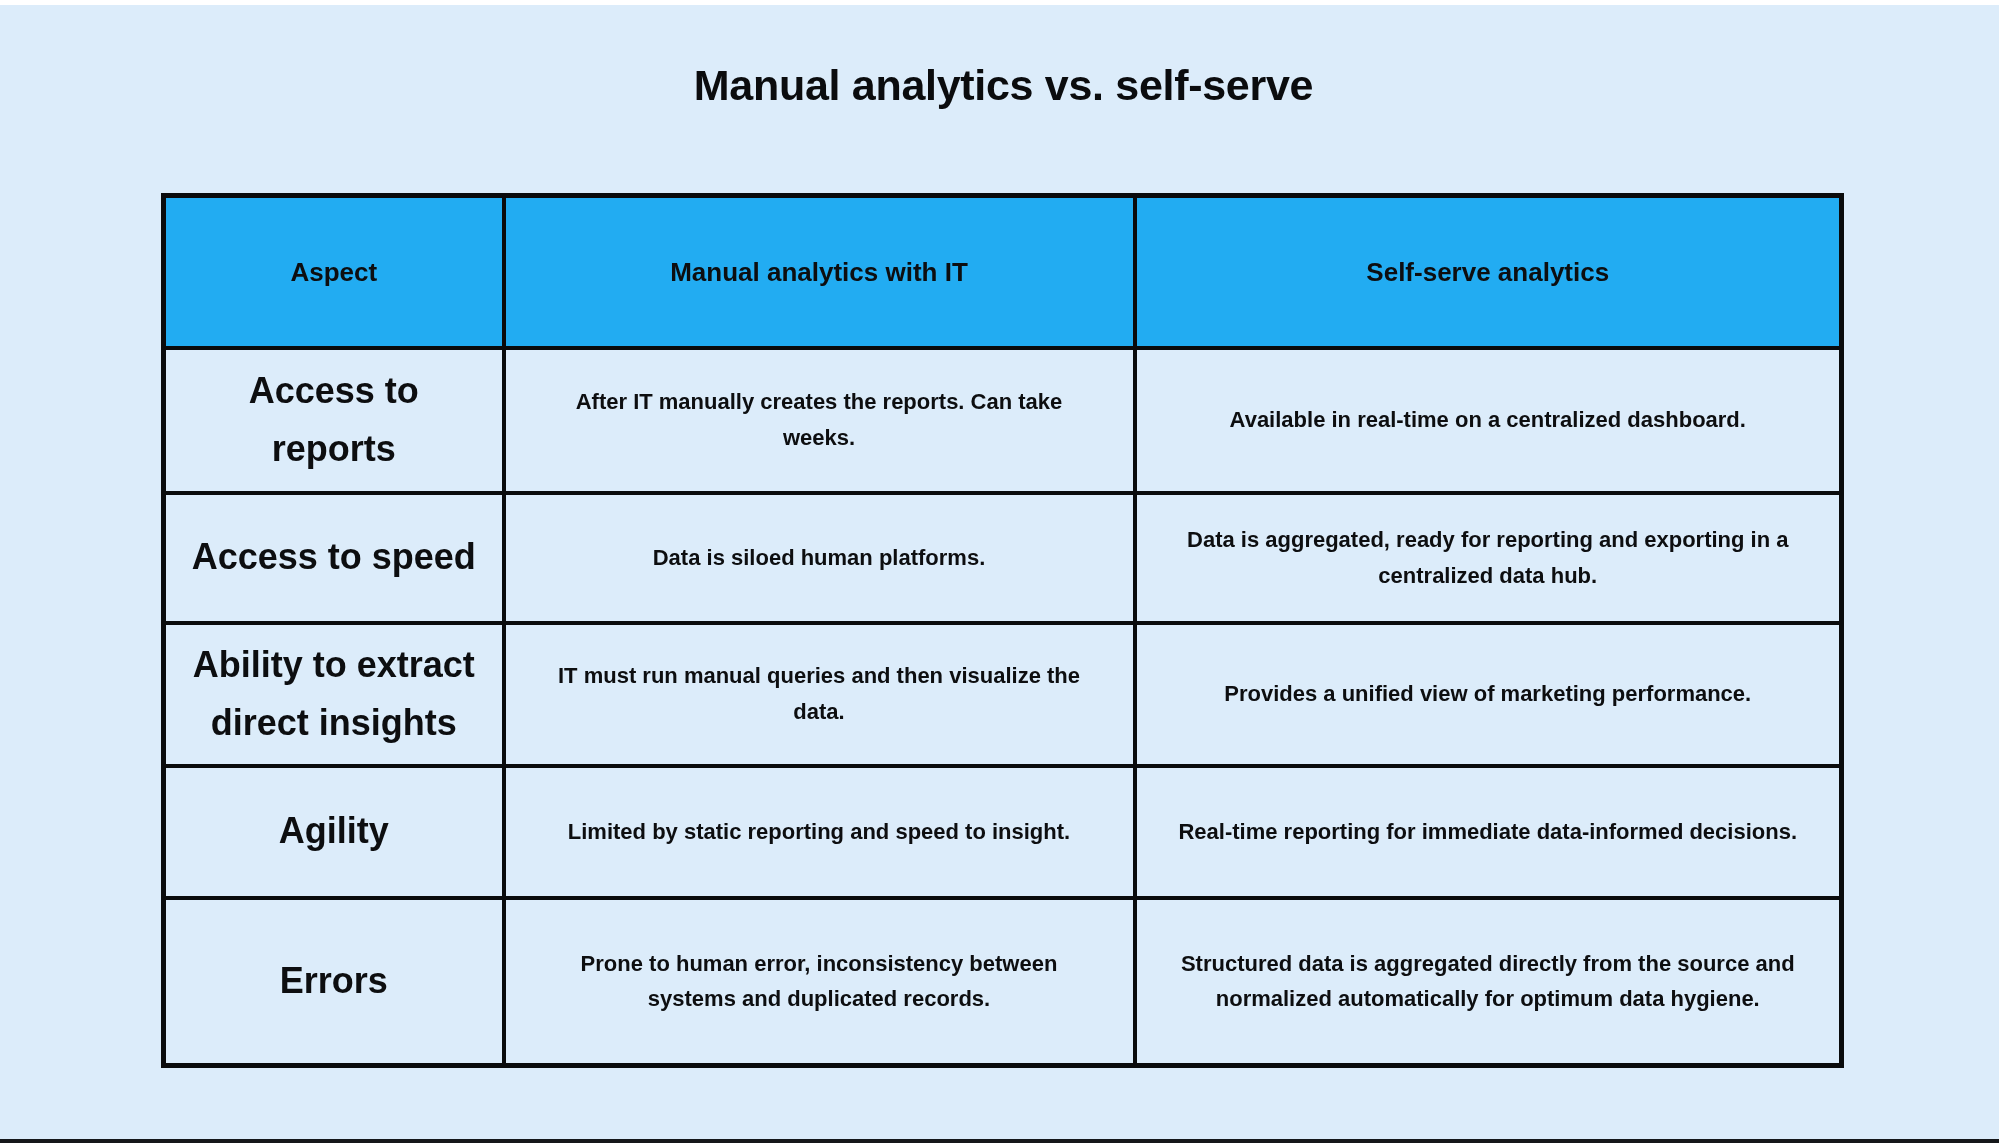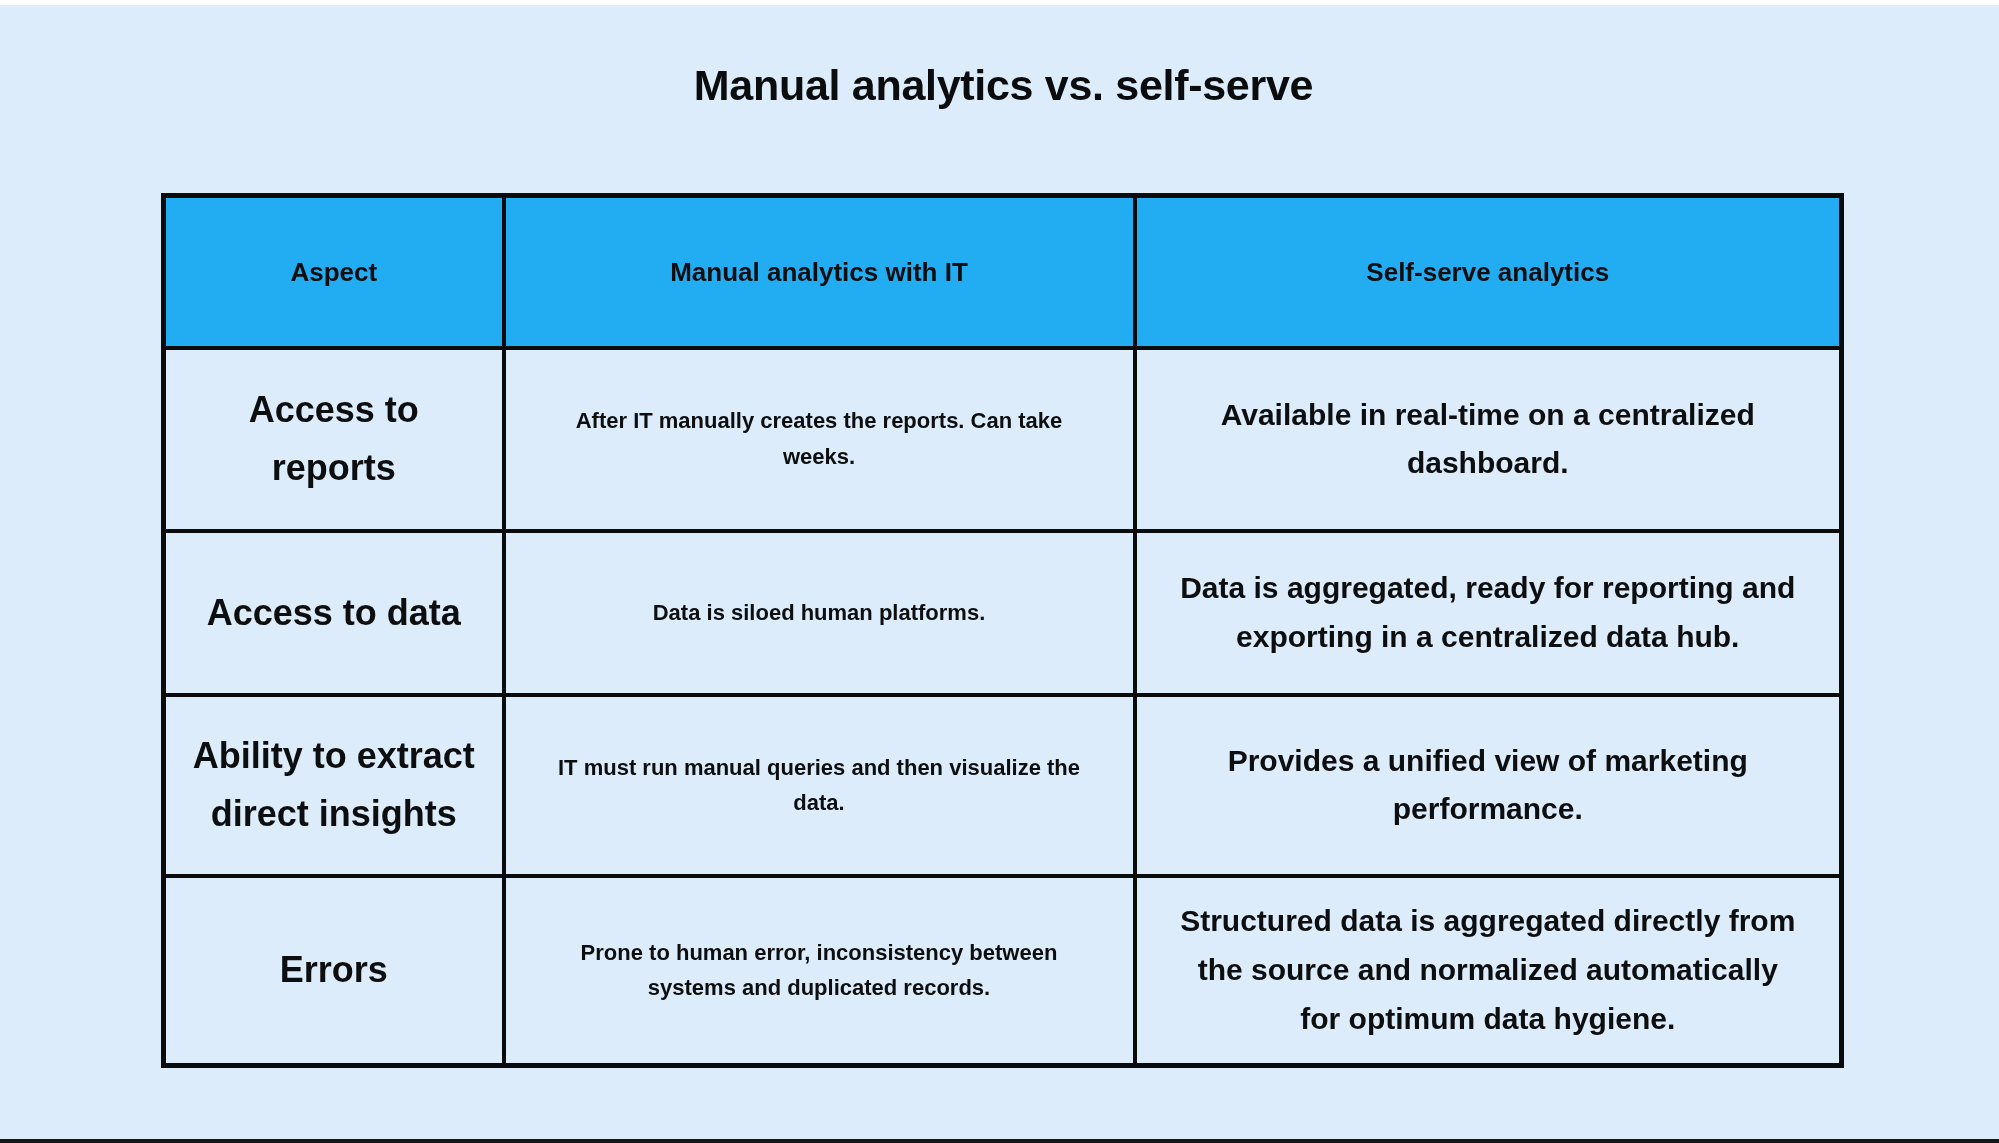--- a/index.html
+++ b/index.html
@@ -74,21 +74,21 @@
     white-space: pre-line;
     line-height: 1.55;
     padding: 0 18px;
   }
   td.manual {
     font-size: 22px;
     font-weight: 600;
     padding: 0 34px;
   }
   td.selfserve {
-    font-size: 30px;
+    font-size: 22px;
     font-weight: 600;
     padding: 0 38px;
   }
 </style>
 </head>
 <body>
 
 <div class="canvas">
   <div class="edge-top"></div>
 
@@ -109,32 +109,37 @@
     </thead>
     <tbody id="rows">
   <tr>
     <td class="aspect">Access to
 reports</td>
     <td class="manual">After IT manually creates the reports. Can take weeks.</td>
     <td class="selfserve">Available in real-time on a centralized dashboard.</td>
   </tr>
 
   <tr>
-    <td class="aspect">Access to data</td>
+    <td class="aspect">Access to speed</td>
     <td class="manual">Data is siloed human platforms.</td>
     <td class="selfserve">Data is aggregated, ready for reporting and exporting in a centralized data hub.</td>
   </tr>
 
   <tr>
     <td class="aspect">Ability to extract
 direct insights</td>
     <td class="manual">IT must run manual queries and then visualize the data.</td>
     <td class="selfserve">Provides a unified view of marketing performance.</td>
   </tr>
 
+  <tr>
+    <td class="aspect">Agility</td>
+    <td class="manual">Limited by static reporting and speed to insight.</td>
+    <td class="selfserve">Real-time reporting for immediate data-informed decisions.</td>
+  </tr>
 
   <tr>
     <td class="aspect">Errors</td>
     <td class="manual">Prone to human error, inconsistency between systems and duplicated records.</td>
     <td class="selfserve">Structured data is aggregated directly from the source and normalized automatically for optimum data hygiene.</td>
   </tr>
 </tbody>
   </table>
 
   <div class="edge-bottom"></div>

